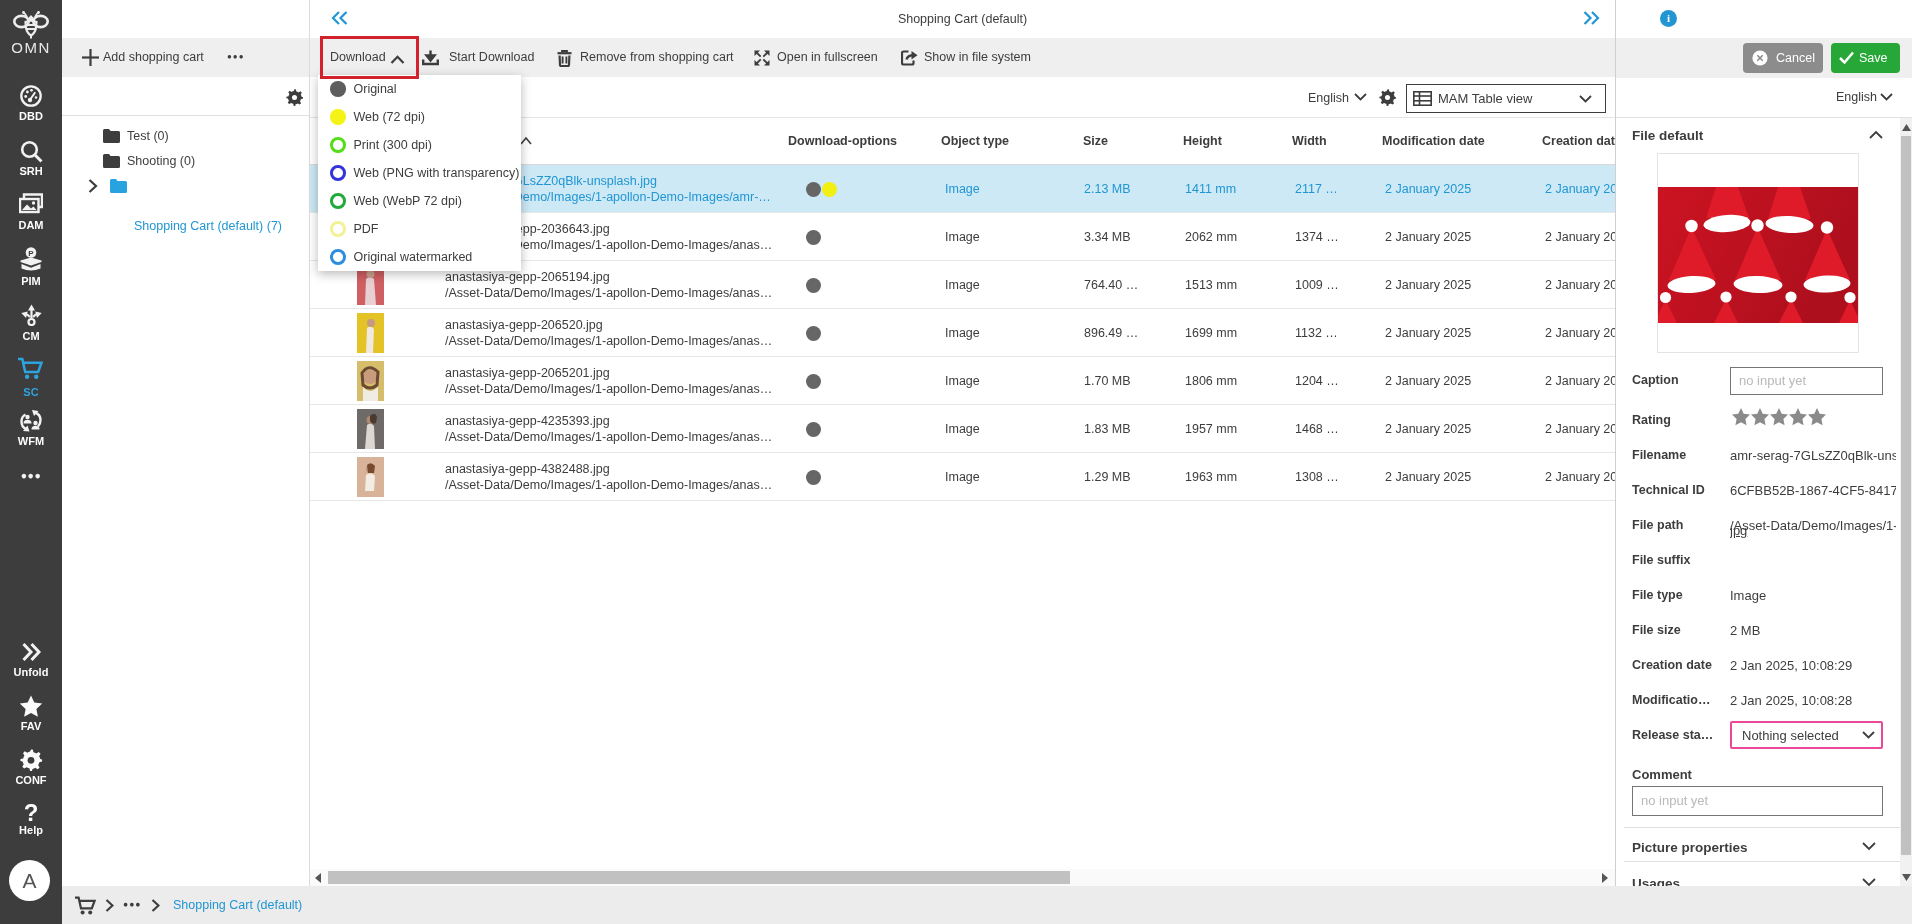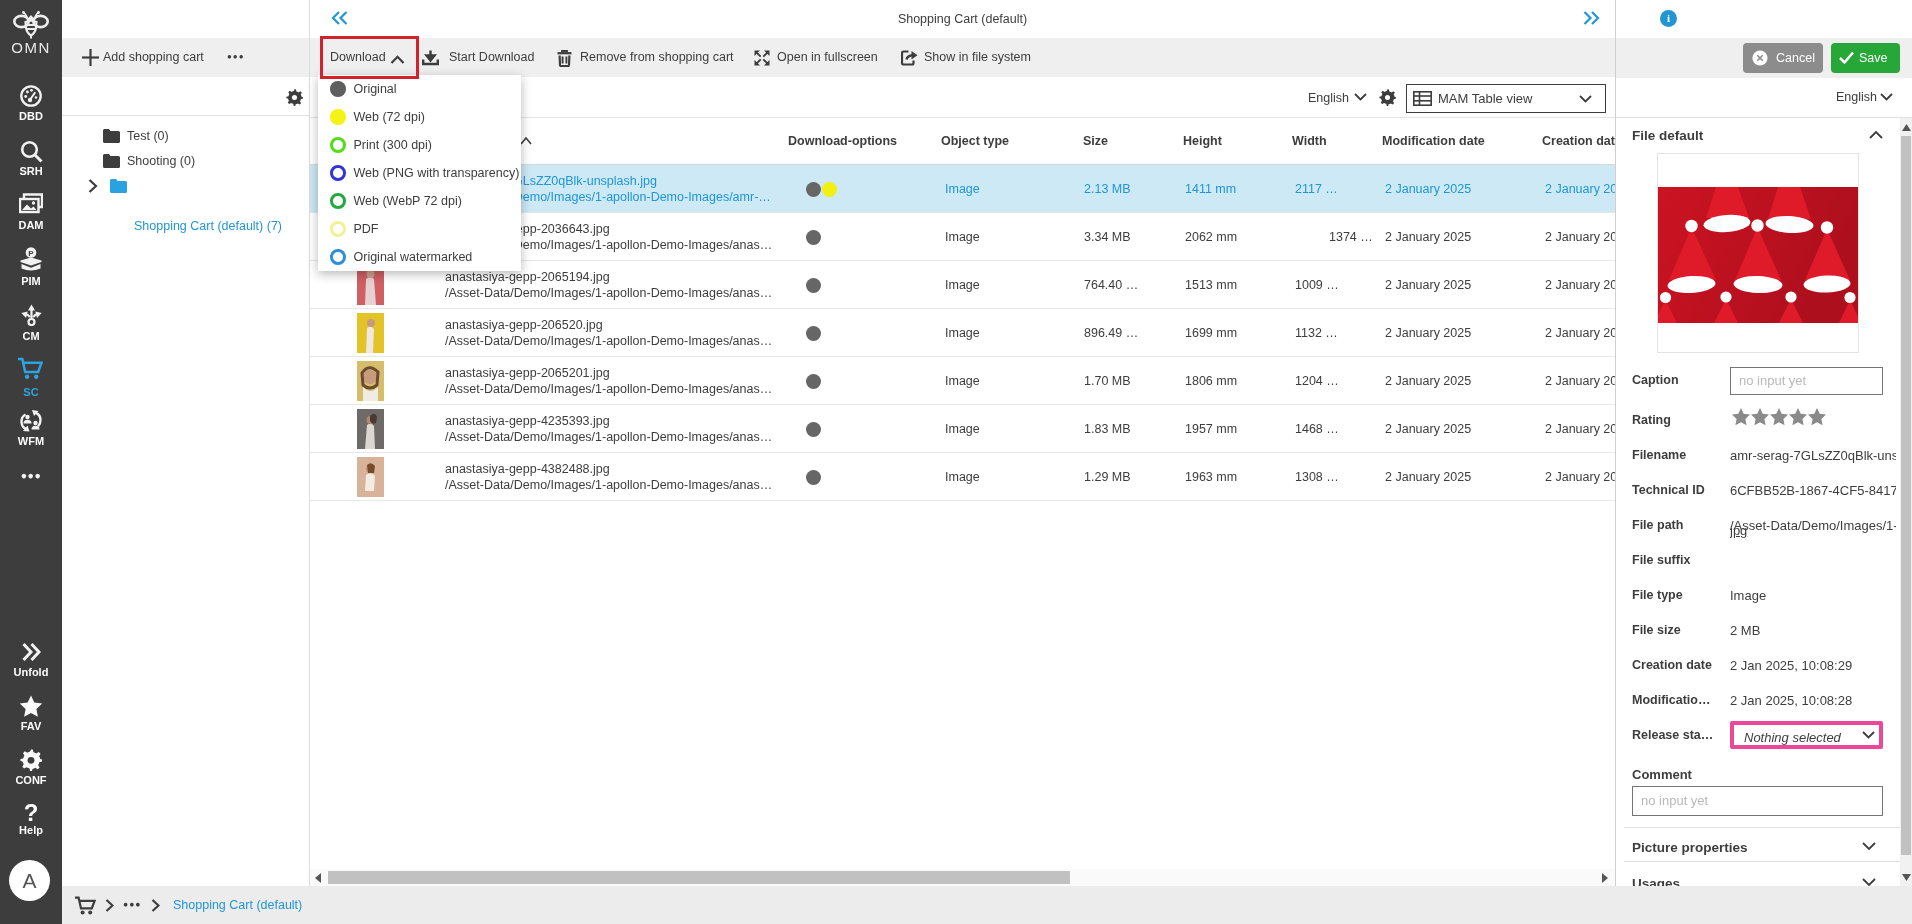--- a/index.html
+++ b/index.html
@@ -247,21 +247,21 @@
     <div class="cell" style="left:1075px;">2 January 2025</div>
     <div class="cell" style="left:1235px;">2 January 20</div>
   </div>
   <div class="trow" style="top:213px;">
     <div class="abs" style="left:47px;top:4px;width:27px;height:40px;background:#b9b2a8;"></div>
     <div class="abs" style="left:135px;top:8px;line-height:16px;">anastasiya-gepp-2036643.jpg<br><span class="pth">/Asset-Data/Demo/Images/1-apollon-Demo-Images/anas…</span></div>
     <div class="dot" style="left:496px;background:#666666;"></div>
     <div class="cell" style="left:635px;">Image</div>
     <div class="cell" style="left:774px;">3.34 MB</div>
     <div class="cell" style="left:875px;">2062 mm</div>
-    <div class="cell" style="left:1019px;">1374 …</div>
+    <div class="cell" style="left:985px;">1374 …</div>
     <div class="cell" style="left:1075px;">2 January 2025</div>
     <div class="cell" style="left:1235px;">2 January 20</div>
   </div>
   <div class="trow" style="top:261px;">
     <svg class="abs" style="left:47px;top:4px;" width="27" height="40" viewBox="0 0 27 40">
       <rect width="27" height="40" fill="#cf5f63"></rect>
       <path d="M9 14 Q13 10 17 14 L19 40 L8 40 Z" fill="#e8cfd2"></path>
       <circle cx="13.5" cy="9" r="4" fill="#caa28f"></circle>
     </svg>
     <div class="abs" style="left:135px;top:8px;line-height:16px;">anastasiya-gepp-2065194.jpg<br><span class="pth">/Asset-Data/Demo/Images/1-apollon-Demo-Images/anas…</span></div>
@@ -436,21 +436,21 @@
     <div class="abs pval" style="top:523px;text-decoration:underline;">jpg</div>
   <div class="abs b plbl" style="top:588px;">File type</div>
     <div class="abs pval" style="top:588px;">Image</div>
   <div class="abs b plbl" style="top:623px;">File size</div>
     <div class="abs pval" style="top:623px;">2 MB</div>
   <div class="abs b plbl" style="top:658px;">Creation date</div>
     <div class="abs pval" style="top:658px;">2 Jan 2025, 10:08:29</div>
   <div class="abs b plbl" style="top:693px;">Modificatio…</div>
     <div class="abs pval" style="top:693px;">2 Jan 2025, 10:08:28</div>
   <div class="abs b plbl" style="top:728px;">Release sta…</div>
-  <div class="abs" style="left:114px;top:721px;width:153px;height:28px;border:4px solid #ec4899;border-radius:2px;line-height:26px;font-size:13px;padding-left:10px;font-style:italic;">Nothing selected</div>
+  <div class="abs" style="left:114px;top:721px;width:153px;height:28px;border:2px solid #ec4899;border-radius:2px;line-height:26px;font-size:13px;padding-left:10px;">Nothing selected</div>
   <svg class="abs" style="left:246px;top:731px;" width="13" height="8" viewBox="0 0 13 8">
       <path d="M1 1 L6.5 6.5 L12 1" fill="none" stroke="#3d3d3d" stroke-width="1.8"></path>
     </svg>
 
   <div class="abs b" style="left:16px;top:767px;font-size:13px;">Comment</div>
   <div class="abs" style="left:16px;top:786px;width:251px;height:30px;border:1px solid #757575;line-height:28px;font-size:13px;color:#b9b9b9;padding-left:8px;">no input yet</div>
   <div class="abs" style="left:8px;top:827px;width:280px;height:1px;background:#e0e0e0;"></div>
   <div class="abs b" style="left:16px;top:840px;font-size:13.5px;">Picture properties</div>
   <svg class="abs" style="left:246px;top:842px;" width="14" height="9" viewBox="0 0 14 9">
       <path d="M1 1 L7 7 L13 1" fill="none" stroke="#3d3d3d" stroke-width="1.8"></path>

